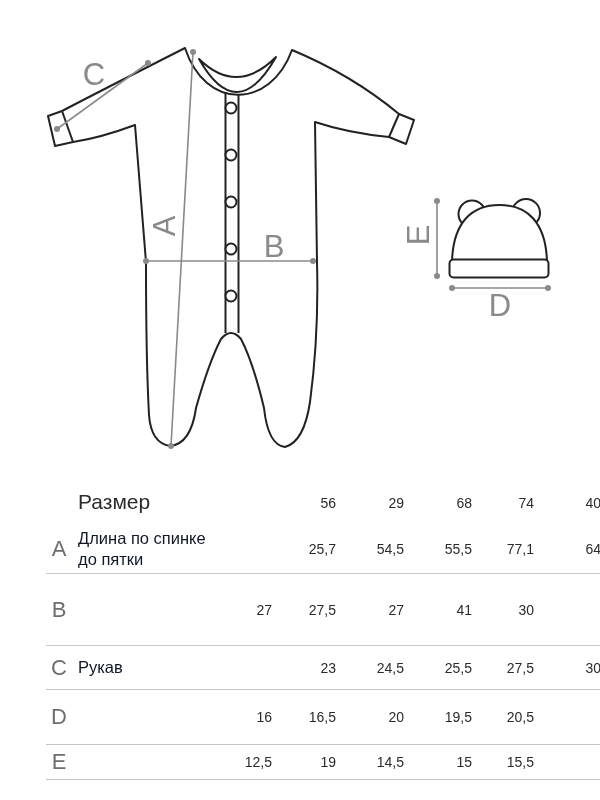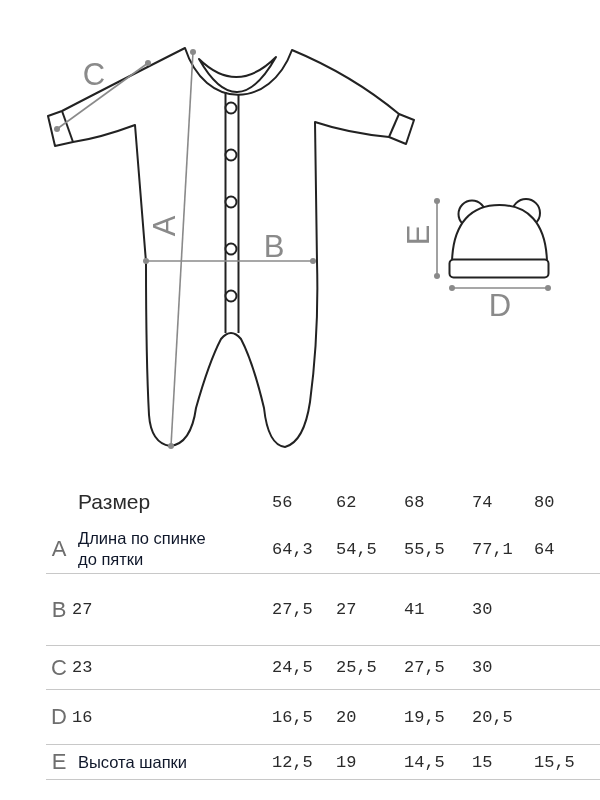--- a/index.html
+++ b/index.html
@@ -38,21 +38,21 @@
     font-size:22px;color:#6e6e6e;text-align:center;
   }
   .label{
     font-size:16.5px;line-height:1.25;color:#0f172a;
     white-space:pre-line;padding-left:6px;
   }
   .header-label{
     font-size:21px;color:#2b2b2b;white-space:normal;
   }
   .val{
-    font-size:17px;color:#2b2b2b;text-align:left;font-family:Liberation Mono, monospace;
+    font-size:14px;color:#2b2b2b;text-align:right;
   }
 </style>
 </head>
 <body>
 
 <div class="page">
 
   <svg class="drawing" width="600" height="480" viewBox="0 0 600 480">
 
     <g>
@@ -131,67 +131,67 @@
       <text x="500" y="316" text-anchor="middle">D</text>
     </g>
   </svg>
 
   <div class="table">
 
     <div class="trow thead">
       <div class="cell letter"></div>
       <div class="cell label header-label">Размер</div>
       <div class="cell val">56</div>
-      <div class="cell val">62</div>
+      <div class="cell val">29</div>
       <div class="cell val">68</div>
       <div class="cell val">74</div>
-      <div class="cell val">80</div>
+      <div class="cell val">40</div>
     </div>
 
     <div class="trow rA bordered">
       <div class="cell letter">A</div>
       <div class="cell label">Длина по спинке
 до пятки</div>
-      <div class="cell val">64,3</div>
+      <div class="cell val">25,7</div>
       <div class="cell val">54,5</div>
       <div class="cell val">55,5</div>
       <div class="cell val">77,1</div>
       <div class="cell val">64</div>
     </div>
 
     <div class="trow rB bordered">
       <div class="cell letter">B</div>
       <div class="cell val">27</div>
       <div class="cell val">27,5</div>
       <div class="cell val">27</div>
       <div class="cell val">41</div>
       <div class="cell val">30</div>
     </div>
 
     <div class="trow rC bordered">
       <div class="cell letter">C</div>
+      <div class="cell label">Рукав</div>
       <div class="cell val">23</div>
       <div class="cell val">24,5</div>
       <div class="cell val">25,5</div>
       <div class="cell val">27,5</div>
       <div class="cell val">30</div>
     </div>
 
     <div class="trow rD bordered">
       <div class="cell letter">D</div>
       <div class="cell val">16</div>
       <div class="cell val">16,5</div>
       <div class="cell val">20</div>
       <div class="cell val">19,5</div>
       <div class="cell val">20,5</div>
     </div>
 
     <div class="trow rE bordered">
       <div class="cell letter">E</div>
-      <div class="cell label">Высота шапки</div>
       <div class="cell val">12,5</div>
       <div class="cell val">19</div>
       <div class="cell val">14,5</div>
       <div class="cell val">15</div>
       <div class="cell val">15,5</div>
     </div>
 
   </div>
 </div>
 

